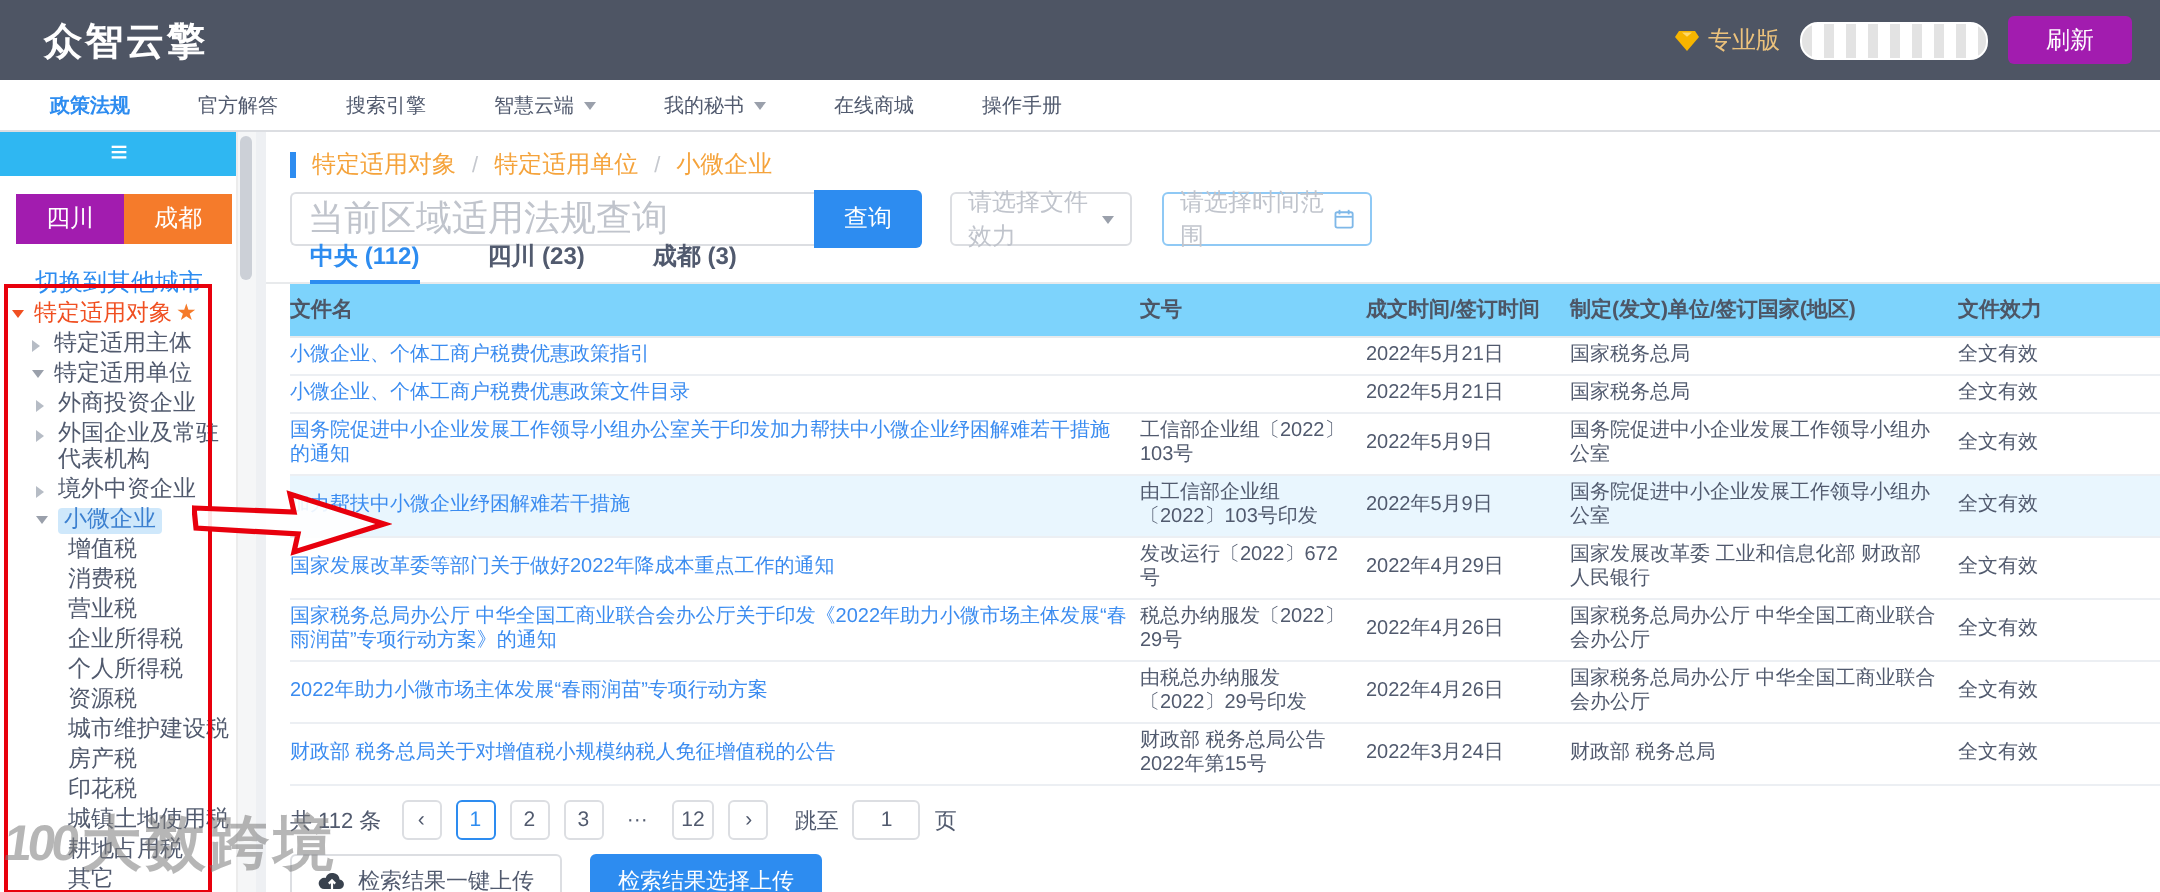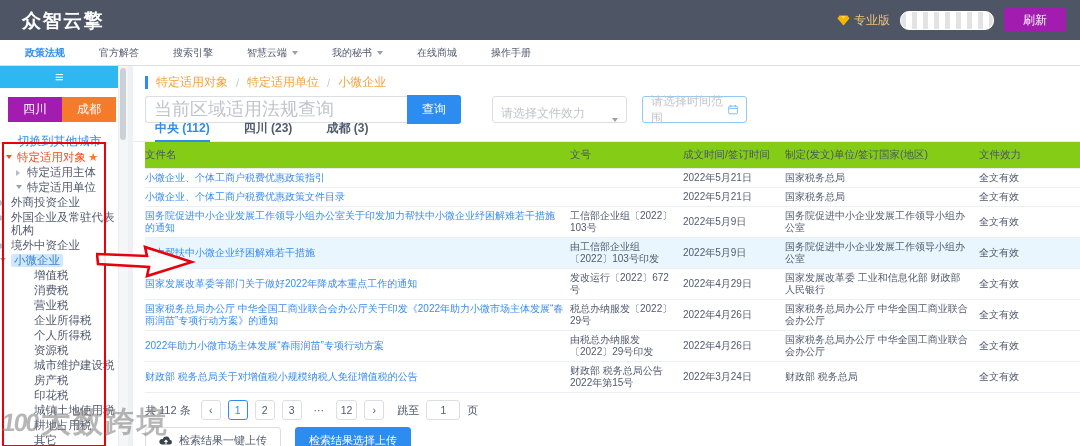--- a/index.html
+++ b/index.html
@@ -30,21 +30,21 @@
   .sb-btns{position:absolute;top:31px;left:8px;width:108px;height:25px;display:flex;}
   .sb-btn{flex:1;color:#fff;font-size:12px;display:flex;align-items:center;justify-content:center;cursor:pointer;}
   .sb-btn.dark{background:#a21caf;font-family:Liberation Mono, monospace;}
   .sb-btn.orange{background:#f57b2b;}
   .sb-switch{position:absolute;top:67px;left:0;width:119px;text-align:center;color:#2d8cf0;font-size:12px;cursor:pointer;}
   .sb-tree{position:absolute;top:84px;left:0;width:119px;}
   .tree-item{display:flex;align-items:flex-start;font-size:11.5px;color:#515a6e;padding:1px 0;line-height:13px;cursor:pointer;}
   .tree-item .cw{flex:0 0 11px;display:flex;justify-content:flex-start;padding-top:4px;}
   .tree-item.lv1{padding-left:6px;}
   .tree-item.lv2{padding-left:16px;}
-  .tree-item.lv3{}
+  .tree-item.lv3{padding-left:18px;}
   .tree-item.lv4{padding-left:34px;}
   .tree-item.alert{color:#f04f21;}
   .tree-item.alert .caret-down{border-top-color:#f04f21;}
   .tree-label{display:inline-block;}
   .tree-label.active-pill{background:#cfe8fb;color:#3c80d0;padding:0 3px;border-radius:2px;}
   .star{color:#f57b2b;margin-left:2px;}
   
   .redbox{position:absolute;left:2px;top:142px;width:100px;height:301px;border:2.5px solid #e8000d;z-index:8;pointer-events:none;}
   .arrow-svg{position:absolute;left:96px;top:243px;z-index:9;pointer-events:none;}
   .watermark{position:absolute;left:2px;top:402px;z-index:30;display:flex;align-items:center;
@@ -57,30 +57,30 @@
   .crumb-bar{width:3px;height:13px;background:#2d8cf0;margin-right:8px;}
   .crumb-sep{color:#c5c8ce;margin:0 8px;font-size:11px;}
   .search-row{position:absolute;left:12px;top:29px;height:29px;display:flex;align-items:center;}
   .s-input{width:262px;height:27px;border:1px solid #dcdee2;border-right:none;border-radius:3px 0 0 3px;
            padding:0 8px;font-size:18px;color:#ef4444;outline:none;box-sizing:border-box;}
   .s-input::placeholder{color:#c0c4cc;}
   .s-btn{width:54px;height:29px;background:#2d8cf0;color:#fff;font-size:12px;border:none;border-radius:0 3px 3px 0;
          display:flex;align-items:center;justify-content:center;cursor:pointer;}
   .sel,.date{height:27px;border:1px solid #dcdee2;border-radius:3px;display:flex;align-items:center;
              justify-content:space-between;padding:0 8px;font-size:12px;color:#c0c4cc;box-sizing:border-box;cursor:pointer;background:#fff;}
-  .sel{margin-left:31px;width:135px;align-items:flex-end;}
+  .sel{margin-left:14px;width:91px;}
   .date{margin-left:15px;width:105px;border-color:#8fc9f5;}
   .tabs{position:absolute;left:0;top:50px;right:0;height:25px;border-bottom:1px solid #e8eaec;display:flex;
         align-items:center;padding-left:22px;font-weight:bold;}
   .tab{font-size:12px;color:#515a6e;margin-right:34px;height:100%;display:flex;align-items:center;position:relative;cursor:pointer;}
   .tab.active{color:#2d8cf0;}
   .tab.active::after{content:"";position:absolute;left:0;right:0;bottom:-1px;height:2px;background:#2d8cf0;}
   .tbl{position:absolute;left:12px;top:76px;width:935px;max-height:253px;overflow:hidden;}
   table{width:100%;border-collapse:collapse;table-layout:fixed;}
-  th{font-size:10.5px;color:#4d5666;text-align:left;font-weight:normal;background:#84cc16;
+  th{font-size:10.5px;color:#4d5666;text-align:left;font-weight:bold;background:#7dd3fc;
      padding:6px 6px 6px 0;border-bottom:1px solid #e8eaec;}
   td{font-size:10px;color:#515a6e;padding:3px 6px 3px 0;border-bottom:1px solid #eceff3;line-height:12px;vertical-align:middle;}
   tr.hl td{background:#e9f6fe;}
   .doc-link{color:#3b8cf0;text-decoration:none;cursor:pointer;}
   .pager{position:absolute;left:12px;top:334px;display:flex;align-items:center;font-size:11px;color:#515a6e;}
   .pg-total{margin-right:10px;}
   .pg-btn{min-width:20px;height:20px;border:1px solid #dcdee2;border-radius:3px;display:flex;align-items:center;
           justify-content:center;margin-right:7px;font-size:10.5px;color:#515a6e;background:#fff;padding:0 4px;
           box-sizing:border-box;cursor:pointer;}
   .pg-btn.active{border-color:#2d8cf0;color:#2d8cf0;}

